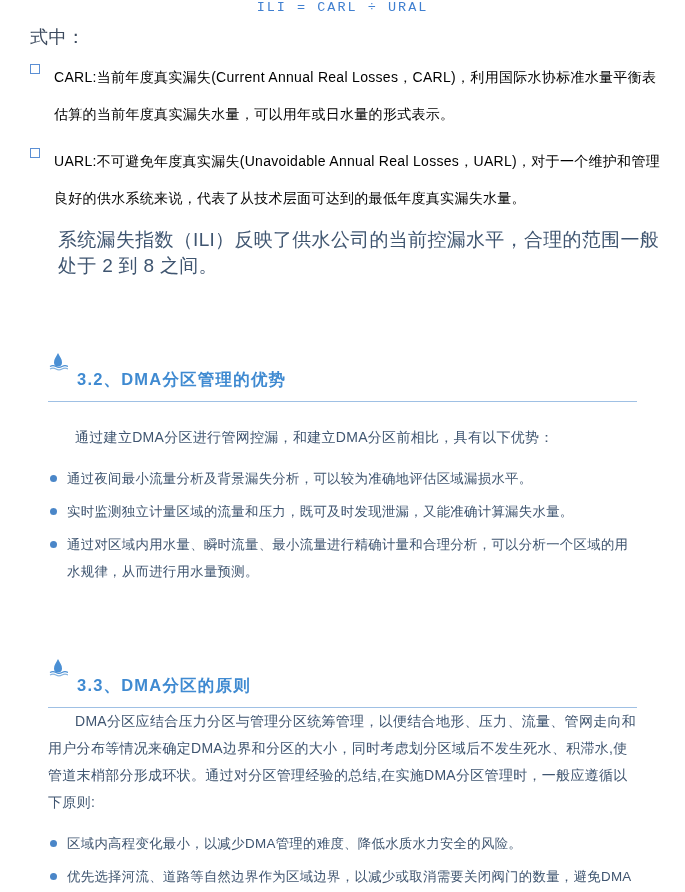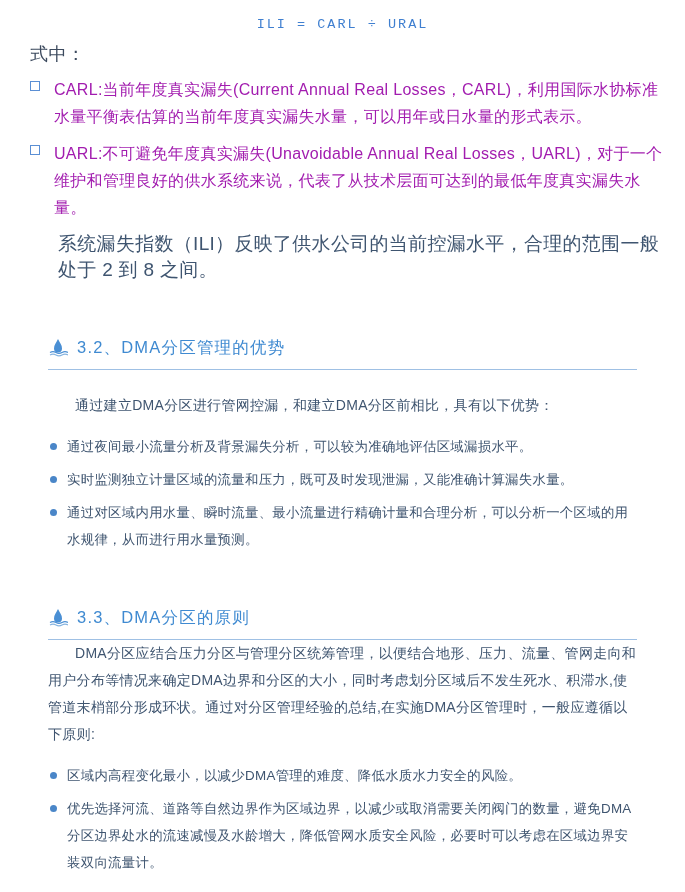--- a/index.html
+++ b/index.html
@@ -20,21 +20,21 @@
     padding: 0 22px;
   }
 
   
   .formula {
     text-align: center;
     color: #3f7fd0;
     font-family: "Liberation Mono", monospace;
     font-size: 13.5px;
     letter-spacing: 2px;
-    padding-top: 17px;
+    padding-top: 0;
     padding-bottom: 4px;
   }
 
   .label-line {
     font-size: 18px;
     color: #3c4a5e;
     margin: 6px 0 10px 8px;
     letter-spacing: 0.4px;
   }
 
@@ -44,23 +44,23 @@
     align-items: flex-start;
     margin: 0 0 10px 0;
   }
   .sq-marker {
     flex: 0 0 auto;
     width: 10px; height: 10px;
     border: 1.4px solid #5b8fd4;
     margin: 5px 14px 0 8px;
   }
   .sq-text {
-    font-size: 16px;
-    line-height: 27px;
-    color: #a21caf;
+    font-size: 14px;
+    line-height: 37px;
+    color: #000000;
     letter-spacing: 0.3px;
     flex: 1 1 auto;
     text-indent: 0;
   }
   .plain-para {
     font-size: 19px;
     line-height: 26px;
     color: #3f5570;
     letter-spacing: 0.3px;
     margin: 0 0 6px 36px;
@@ -76,22 +76,23 @@
   }
   .sec-icon {
     width: 20px; height: 20px;
     margin-right: 9px;
     position: relative;
     flex: 0 0 auto;
   }
   .sec-title {
     color: #3f8ad1;
     font-size: 16.5px;
-    font-weight: normal;
+    font-weight: bold;
     letter-spacing: 1.2px;
+    margin-top: 36px;
   }
   .sec-rule {
     height: 1px;
     background: #9fc0e4;
     margin: 7px 26px 0 26px;
   }
 
   .body-para {
     font-size: 14px;
     line-height: 27px;

